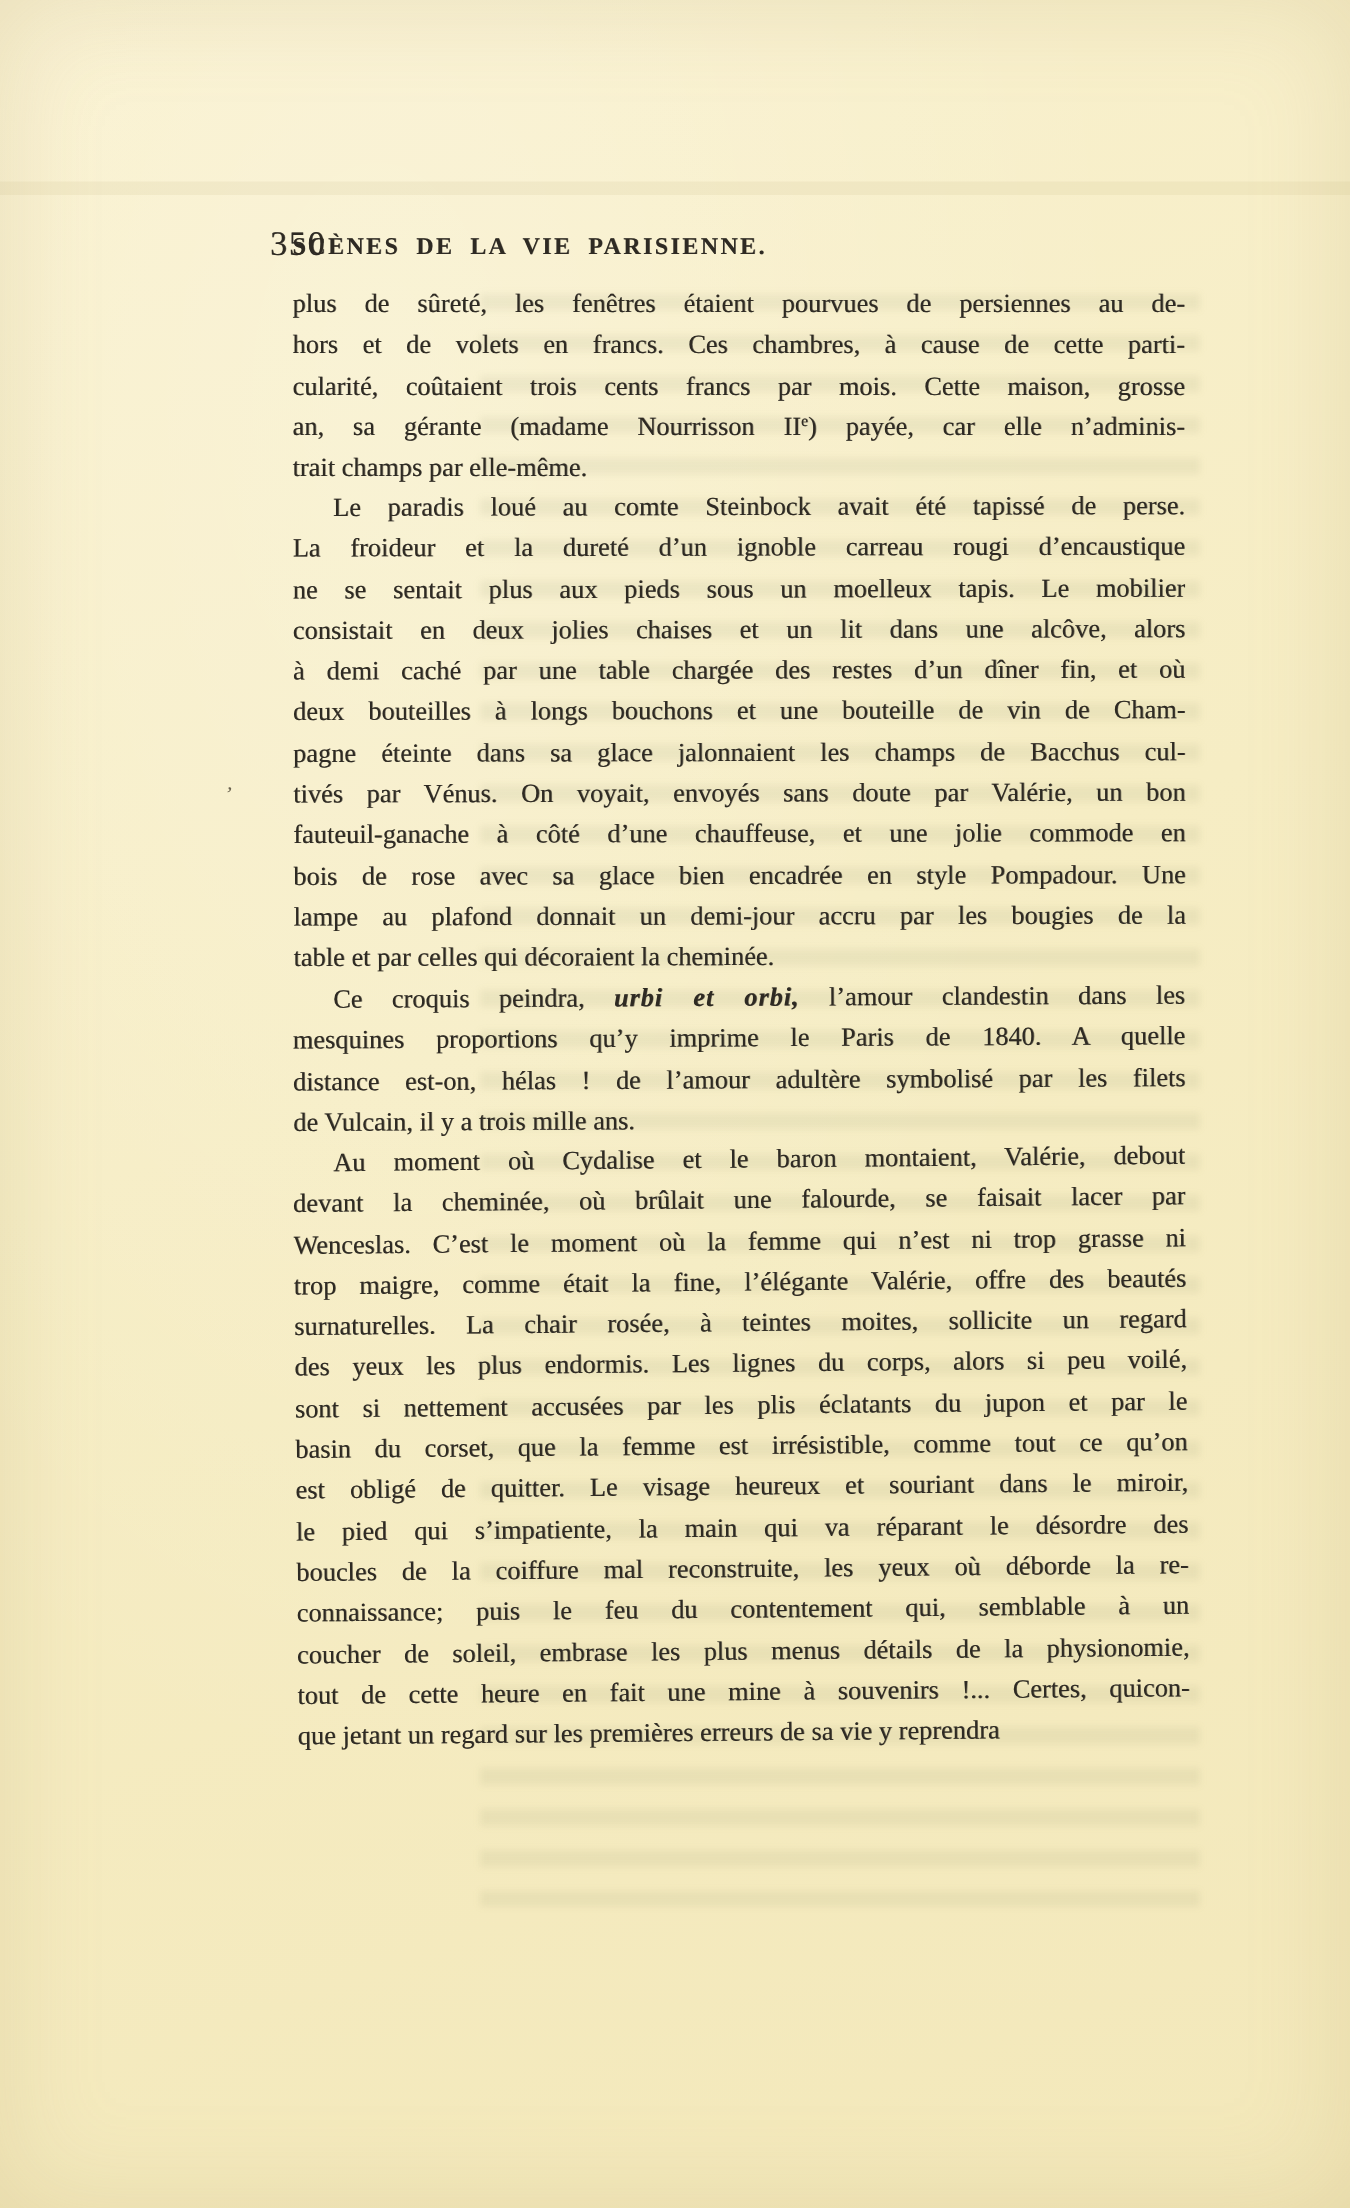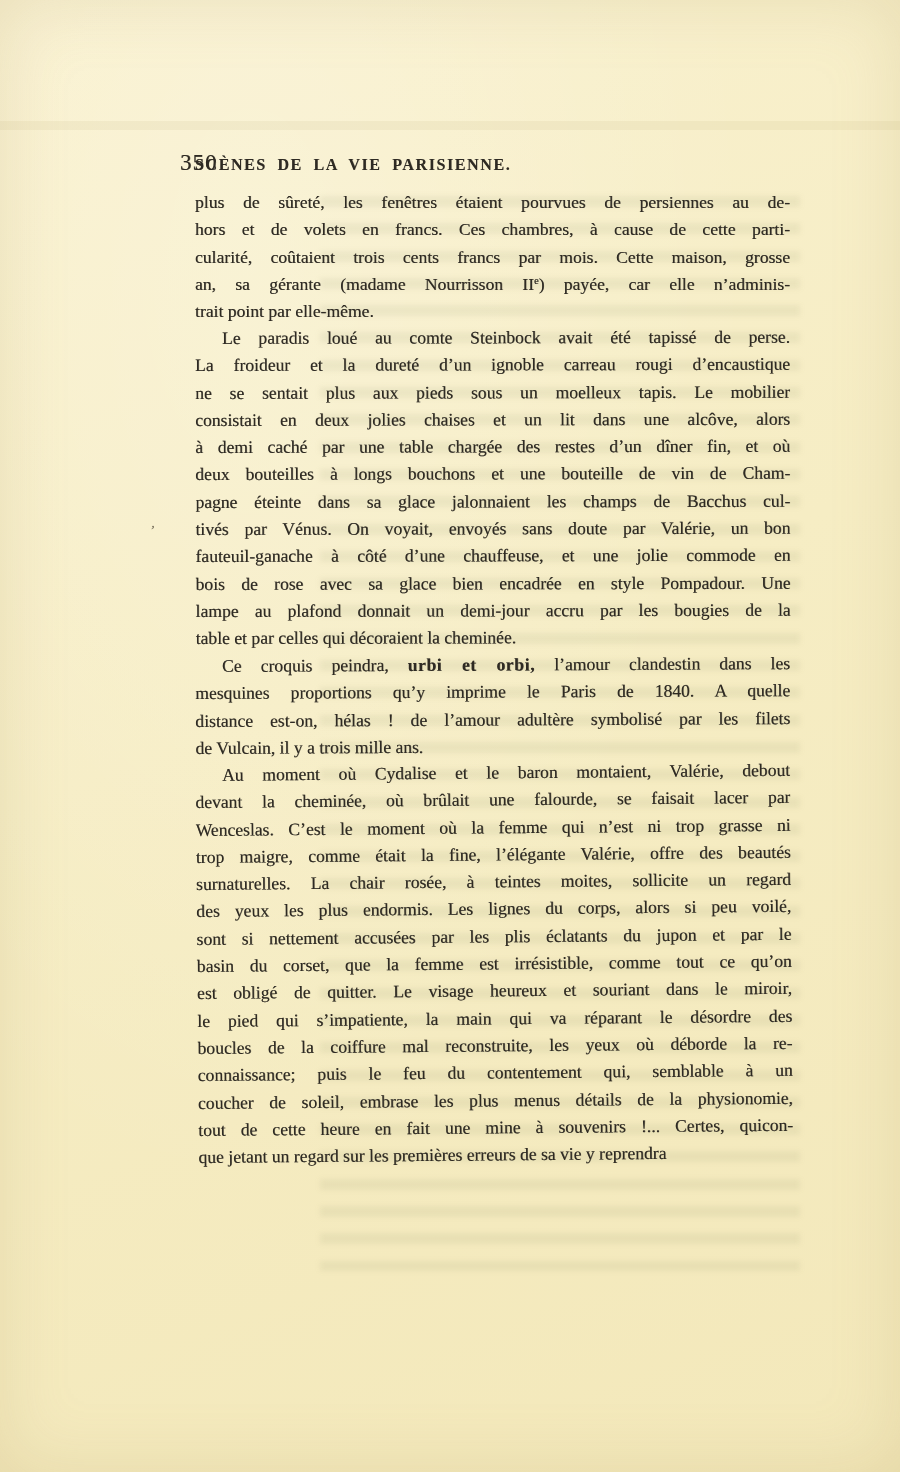--- a/index.html
+++ b/index.html
@@ -51,21 +51,21 @@
   .line {
     height: 27.3px; line-height: 27.3px;
     font-size: 17.6px;
     text-align: justify; text-align-last: justify;
     overflow: hidden; white-space: normal;
     text-shadow: 0.45px 0 0 rgba(46,42,35,0.55);
   }
   .line.para-end { text-align-last: left; }
   .line.indent { text-indent: 27px; }
   .line sup { font-size: 10.5px; line-height: 0; vertical-align: 6px; }
-  .ib { font-weight: 700; letter-spacing: 0.6px; }
+  .ib { font-style: italic; font-weight: 700; letter-spacing: 0.6px; }
   .ink-speck {
     position: absolute; left: 150px; top: 523px;
     font-size: 14px; color: rgba(70,62,48,0.8);
     transform: rotate(8deg);
   }
 </style>
 </head>
 <body>
 
 <div class="sheet">
@@ -75,21 +75,21 @@
   <span class="folio">350</span>
 
   <span class="running-title">SCÈNES DE LA VIE PARISIENNE.</span>
 
   <div class="page-body">
       <div class="para">
         <div class="line"><span>plus de sûreté, les fenêtres étaient pourvues de persiennes au de-</span></div>
         <div class="line"><span>hors et de volets en francs. Ces chambres, à cause de cette parti-</span></div>
         <div class="line"><span>cularité, coûtaient trois cents francs par mois. Cette maison, grosse</span></div>
         <div class="line"><span>an, sa gérante (madame Nourrisson II</span><sup>e</sup><span>) payée, car elle n’adminis-</span></div>
-        <div class="line para-end"><span>trait point par elle-même.</span></div>
+        <div class="line para-end"><span>trait champs par elle-même.</span></div>
       </div>
       <div class="para">
         <div class="line indent"><span>Le paradis loué au comte Steinbock avait été tapissé de perse.</span></div>
         <div class="line"><span>La froideur et la dureté d’un ignoble carreau rougi d’encaustique</span></div>
         <div class="line"><span>ne se sentait plus aux pieds sous un moelleux tapis. Le mobilier</span></div>
         <div class="line"><span>consistait en deux jolies chaises et un lit dans une alcôve, alors</span></div>
         <div class="line"><span>à demi caché par une table chargée des restes d’un dîner fin, et où</span></div>
         <div class="line"><span>deux bouteilles à longs bouchons et une bouteille de vin de Cham-</span></div>
         <div class="line"><span>pagne éteinte dans sa glace jalonnaient les champs de Bacchus cul-</span></div>
         <div class="line"><span>tivés par Vénus. On voyait, envoyés sans doute par Valérie, un bon</span></div>

